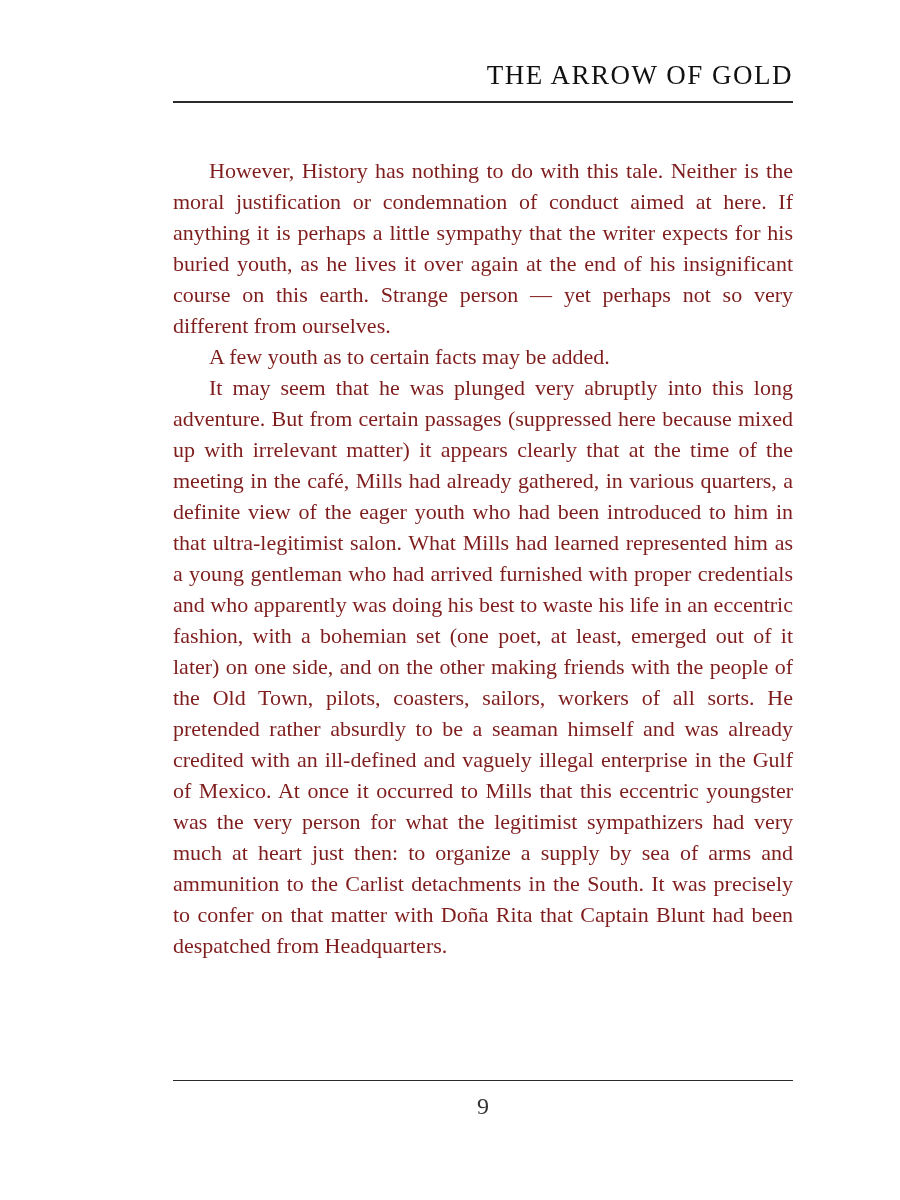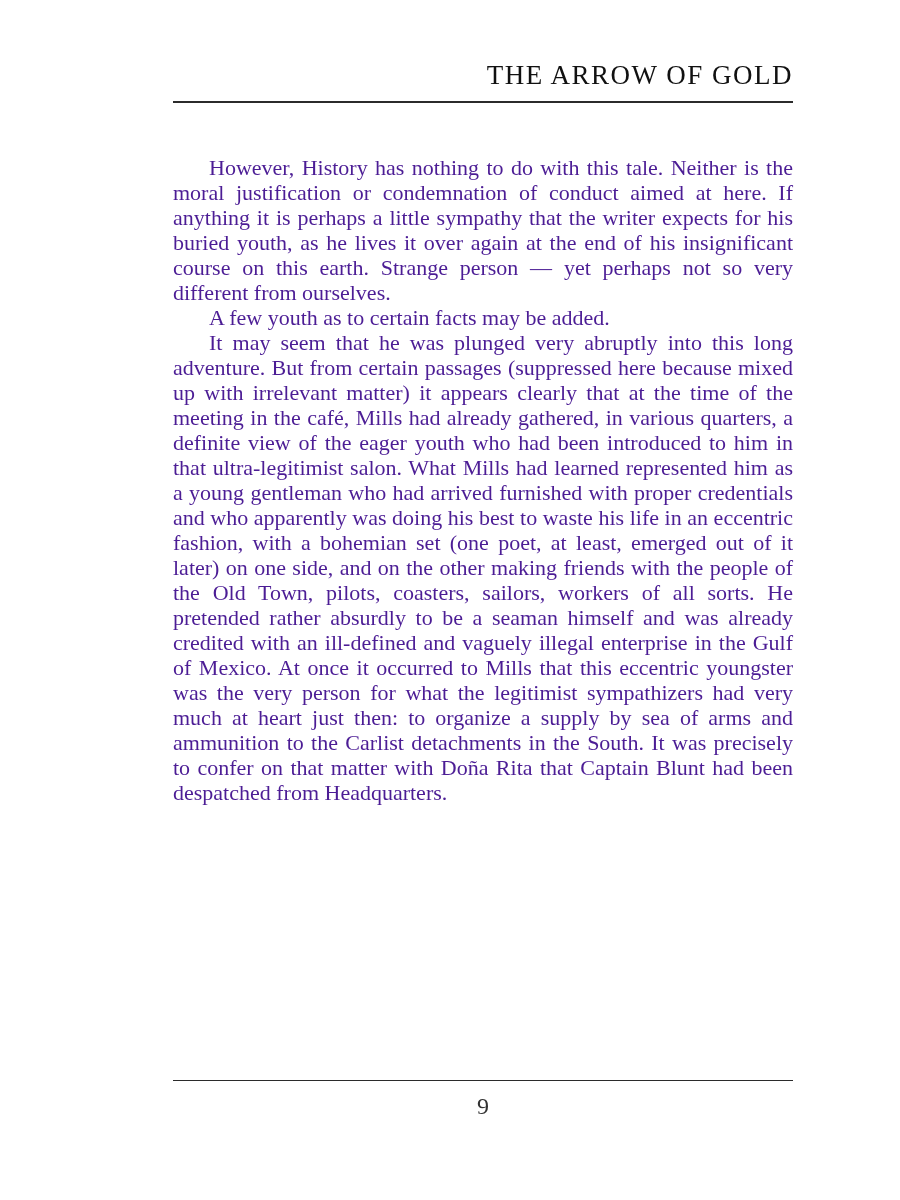--- a/index.html
+++ b/index.html
@@ -44,23 +44,23 @@
   .header-rule {
     border: none;
     border-top: 2px solid #2b2b2b;
     height: 0;
     width: 100%;
   }
 
   .body-text {
     margin-top: 52px;
     font-size: 22px;
-    line-height: 25px;
+    line-height: 31px;
     text-align: justify;
-    color: #4c1d95;
+    color: #7f1d1d;
   }
 
   .body-text p {
     text-indent: 36px;
   }
 
   .footer {
     position: absolute;
     left: 140px;
     width: 620px;

